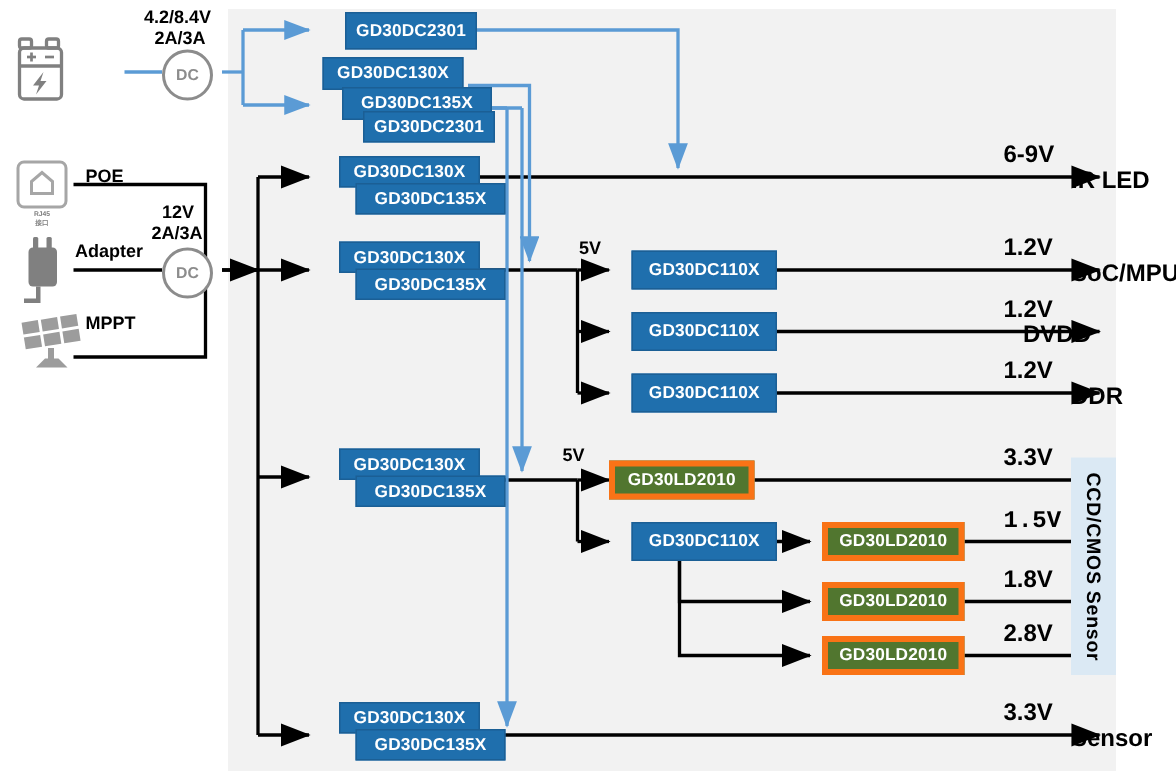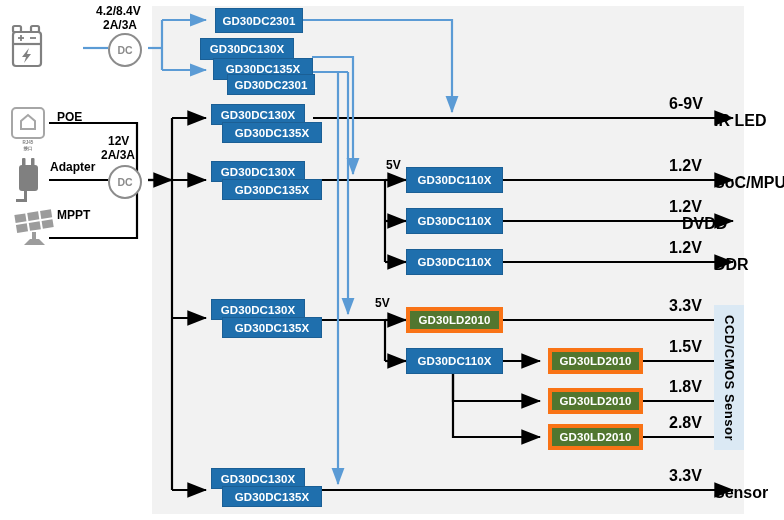--- a/index.html
+++ b/index.html
@@ -1,21 +1,21 @@
 <!DOCTYPE html>
 <html><head>
 <meta charset="utf-8">
 <style>
   html,body{margin:0;padding:0;background:#ffffff;}
   body{width:784px;height:520px;font-family:"Liberation Sans",sans-serif;position:relative;overflow:hidden;}
   #stage{position:absolute;left:0;top:0;width:784px;height:520px;}
   .panel{position:absolute;background:#f2f2f2;}
   .blk{position:absolute;box-sizing:border-box;color:#ffffff;font-weight:bold;font-size:11.5px;
        display:flex;align-items:center;justify-content:center;white-space:nowrap;letter-spacing:.1px;}
-  .blk.blue{background:#1f6fad;border:1px solid #1b5f95;}
+  .blk.blue{background:#1f6fad;border:1px solid #1b5f95;margin-left:15px;}
   .blk.green{background:#51762f;border:4px solid #f97316;}
   .lbl{position:absolute;font-weight:bold;font-size:12px;color:#000;white-space:nowrap;}
   .out{position:absolute;font-weight:bold;font-size:16px;color:#000;white-space:nowrap;}
   .sensor{position:absolute;background:#dbe9f4;display:flex;align-items:center;justify-content:center;}
   .sensor span{writing-mode:vertical-rl;font-weight:bold;font-size:13px;color:#000;letter-spacing:.5px;}
   .tinylbl{position:absolute;font-size:4.5px;color:#808080;text-align:center;line-height:1.35;width:40px;font-weight:bold;}
   svg.layer{position:absolute;left:0;top:0;width:784px;height:520px;pointer-events:none;}
   .dccirc{position:absolute;border:2px solid #8c8c8c;border-radius:50%;
           display:flex;align-items:center;justify-content:center;color:#8c8c8c;
           font-weight:bold;font-size:10.5px;background:#fff;}
@@ -198,21 +198,21 @@
   <div class="out" style="left:669px;top:157px;">1.2V</div>
   <div class="out" style="left:714px;top:174px;">SoC/MPU</div>
 
   <div class="out" style="left:669px;top:198px;">1.2V</div>
   <div class="out" style="left:682px;top:215px;">DVDD</div>
 
   <div class="out" style="left:669px;top:239px;">1.2V</div>
   <div class="out" style="left:714px;top:256px;">DDR</div>
 
   <div class="out" style="left:669px;top:297px;">3.3V</div>
-  <div class="out" style="left:669px;top:338px;">1.5V</div>
+  <div class="out" style="left:669px;top:338px;font-family:Liberation Mono, monospace;">1.5V</div>
   <div class="out" style="left:669px;top:378px;">1.8V</div>
   <div class="out" style="left:669px;top:414px;">2.8V</div>
 
   <div class="out" style="left:669px;top:467px;">3.3V</div>
   <div class="out" style="left:714px;top:484px;">Sensor</div>
 
   <div class="sensor" style="left:714px;top:305px;width:30px;height:145px;">
     <span>CCD/CMOS Sensor</span>
   </div>
 

